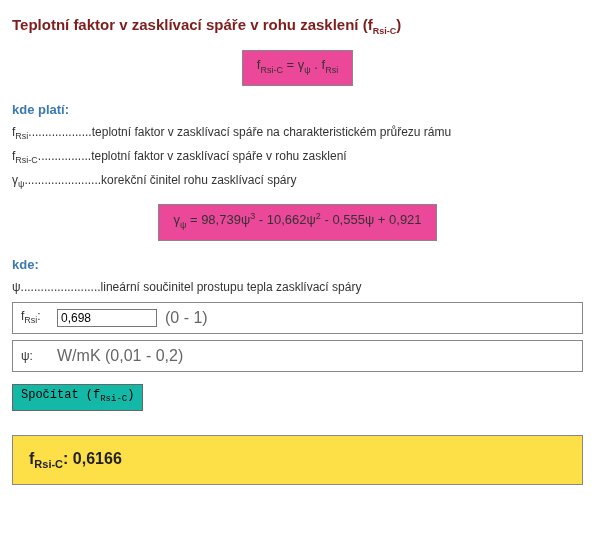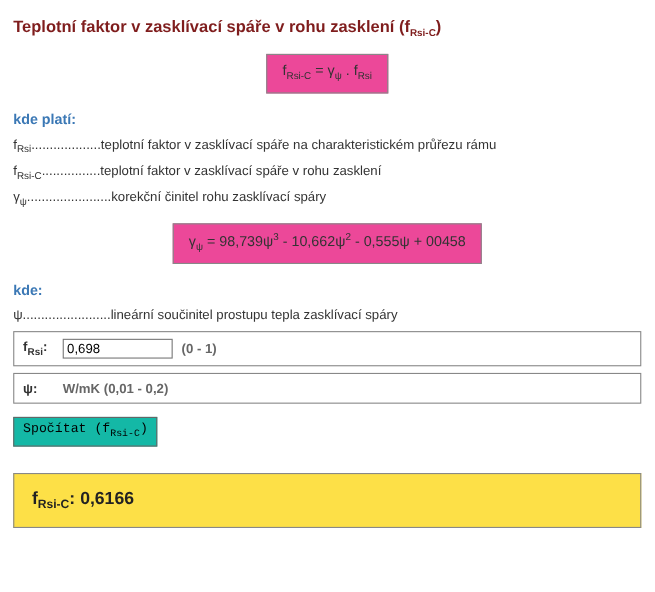--- a/index.html
+++ b/index.html
@@ -37,29 +37,29 @@
   .defline { margin: 8px 0; }
   .sym { display: inline-block; }
   .input-row {
     border: 1px solid #888;
     padding: 6px 8px;
     margin: 6px 0;
     display: flex;
     align-items: center;
     gap: 8px;
   }
-  .input-row .lbl { font-weight: bold; min-width: 28px; }
+  .input-row .lbl { font-weight: normal; min-width: 28px; }
   .input-row input[type="text"] {
     width: 100px;
     font-family: Liberation Sans, sans-serif;
     font-size: 12px;
     padding: 1px 3px;
     border: 1px solid #777;
   }
-  .hint { color: #666; font-size: 12px; font-weight: bold; }
+  .hint { color: #666; font-size: 16px; }
   .calc-btn {
     font-family: Liberation Mono, monospace;
     font-size: 12px;
     padding: 3px 8px 6px 8px;
     border: 1px solid #666;
     background: #14b8a6;
     cursor: pointer;
     margin: 6px 0 14px 0;
   }
   .result-bar {
@@ -106,21 +106,21 @@
 </div>
 <div class="defline">
   <span class="sym"><span>f</span><span class="sub">Rsi-C</span></span><span>................</span><span>teplotní faktor v zasklívací spáře v rohu zasklení</span>
 </div>
 <div class="defline">
   <span class="sym"><span>γ</span><span class="sub">ψ</span></span><span>.......................</span><span>korekční činitel rohu zasklívací spáry</span>
 </div>
 
 <div class="center" style="margin:14px 0;">
   <span class="formula-box">
-    <span>γ</span><span class="sub">ψ</span><span> = </span><span>98,739</span><span>ψ</span><span class="sup">3</span><span> - </span><span>10,662</span><span>ψ</span><span class="sup">2</span><span> - </span><span>0,555</span><span>ψ</span><span> + </span><span>00458</span>
+    <span>γ</span><span class="sub">ψ</span><span> = </span><span>98,739</span><span>ψ</span><span class="sup">3</span><span> - </span><span>10,662</span><span>ψ</span><span class="sup">2</span><span> - </span><span>0,555</span><span>ψ</span><span> + </span><span>0,921</span>
   </span>
 </div>
 
 <div class="kde">kde:</div>
 
 <div class="defline">
   <span class="sym">ψ</span><span>........................</span><span>lineární součinitel prostupu tepla zasklívací spáry</span>
 </div>
 
 <div class="input-row">

